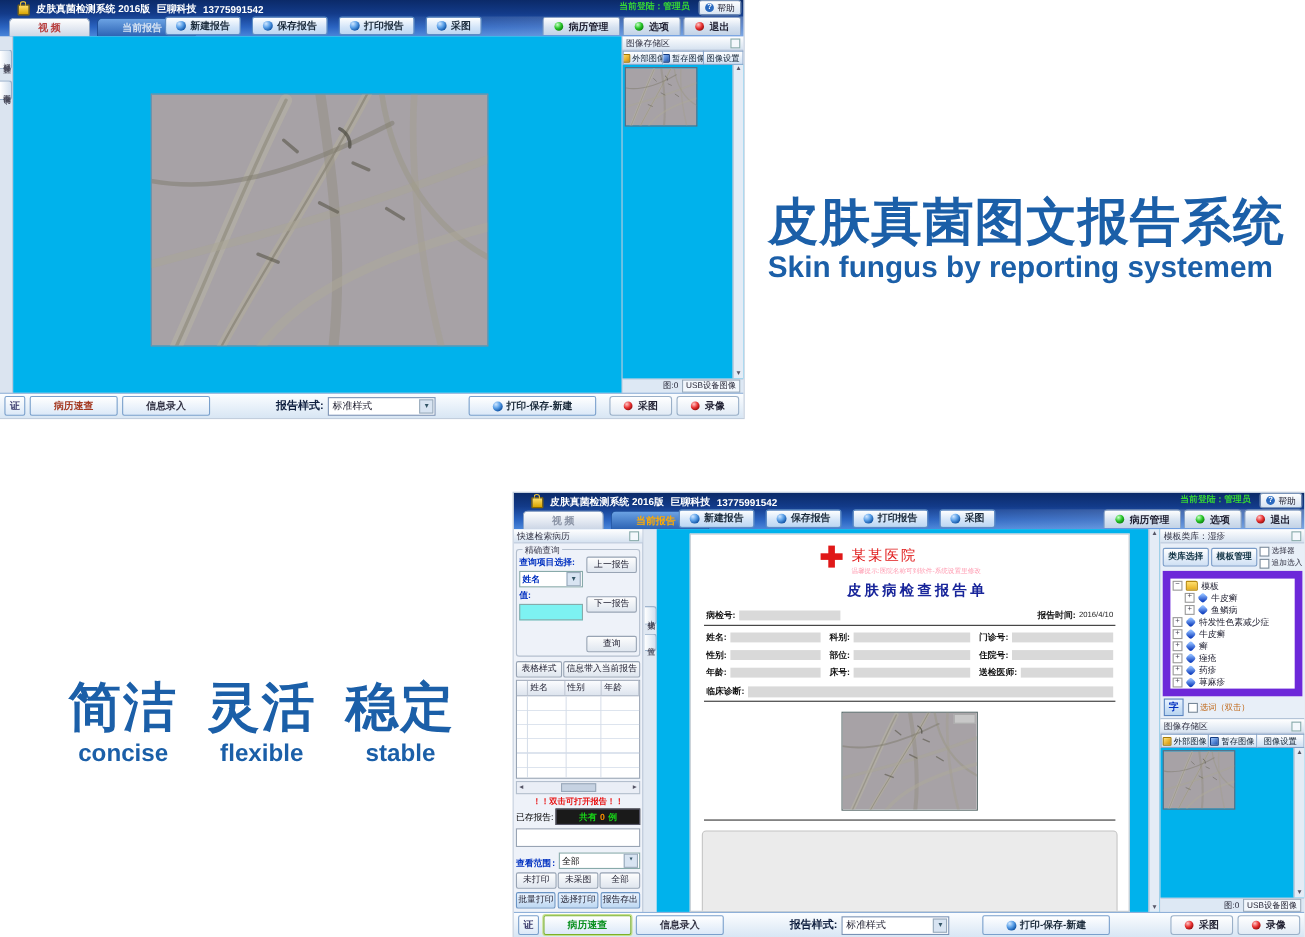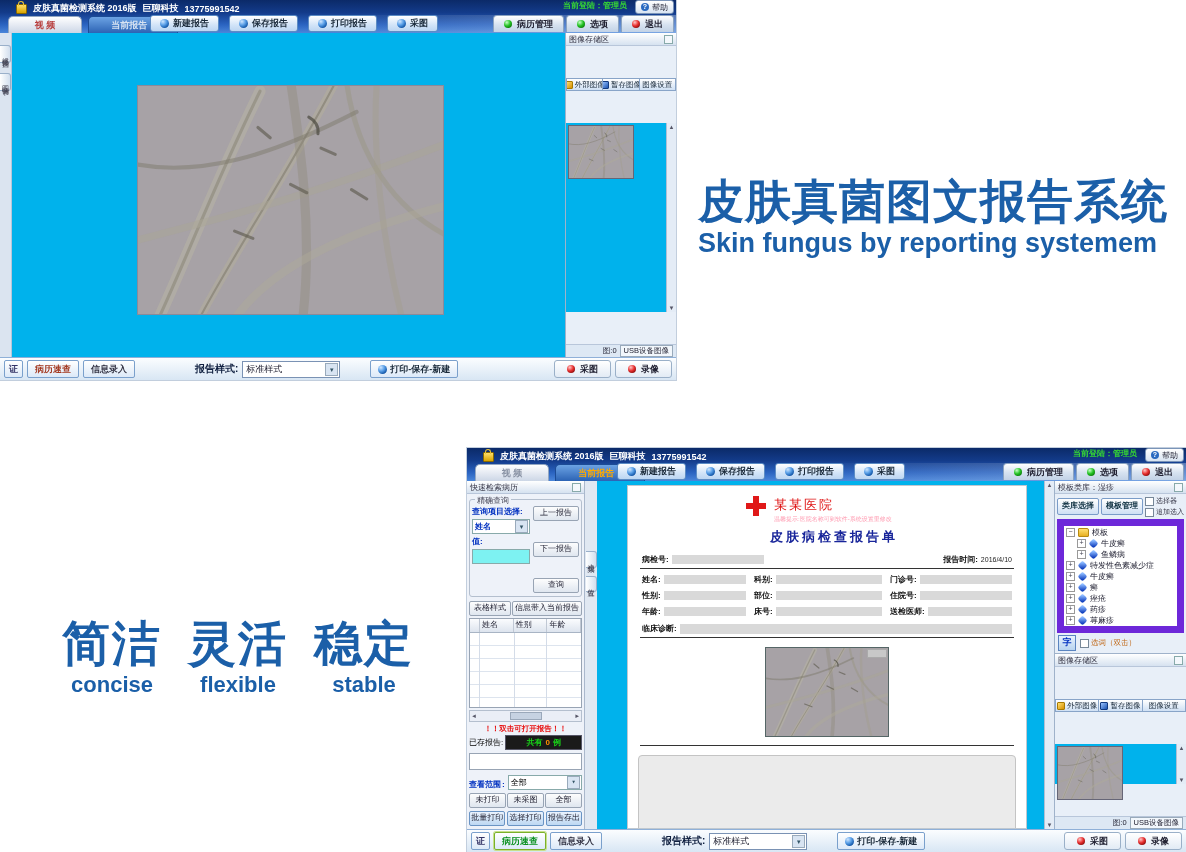--- a/index.html
+++ b/index.html
@@ -60,21 +60,21 @@
      align-items:center;padding-top:12px;gap:10px;border-right:1px solid #b8c6da;}
   .v-tab{writing-mode:vertical-rl;font-size:7px;color:#445;letter-spacing:1px;
      background:linear-gradient(90deg,#ffffff,#d2dfee);border:1px solid #9ab0ca;
      border-left:none;border-radius:0 3px 3px 0;padding:6px 0;}
   .viewport{flex:1;background:#00b2ec;position:relative;min-width:0;}
   .main-micro{position:absolute;left:125px;top:52px;width:305px;height:228px;border:1px solid #8a8a9a;}
   .micro svg{width:100%;height:100%;display:block;}
 
   
   .storage{width:110px;flex:0 0 110px;display:flex;flex-direction:column;
-     background:#e8eff8;border-left:1px solid #9fb2ca;min-height:0;gap:32px;}
+     background:#e8eff8;border-left:1px solid #9fb2ca;min-height:0;}
   .right-col .storage{width:auto;flex:1;border-left:none;}
   .p-header{height:12px;flex:0 0 12px;display:flex;justify-content:space-between;align-items:center;
      padding:0 3px;font-size:8px;color:#334;background:linear-gradient(#ffffff,#d6e2f0);
      border-bottom:1px solid #b8c6da;white-space:nowrap;}
   .p-box{width:7px;height:7px;border:1px solid #8aa;background:#f4f8fc;flex:0 0 7px;}
   .p-btns{display:flex;height:13px;flex:0 0 13px;}
   .p-btn{flex:1;display:flex;align-items:center;justify-content:center;gap:2px;font-size:7.5px;
      color:#123;background:linear-gradient(#ffffff,#cfe0f4);border:1px solid #88a4c8;
      border-left:none;white-space:nowrap;overflow:hidden;}
   .p-btn:first-child{border-left:1px solid #88a4c8;}
@@ -86,21 +86,21 @@
   .p-scroll{position:absolute;right:0;top:0;bottom:0;width:9px;background:#e4ecf6;
      border-left:1px solid #b0c0d4;display:flex;flex-direction:column;justify-content:space-between;
      align-items:center;font-size:6px;color:#556;padding:1px 0;}
   .p-footer{height:12px;flex:0 0 12px;display:flex;justify-content:flex-end;align-items:center;
      gap:3px;font-size:7.5px;color:#223;padding:0 3px;background:#dde8f4;border-top:1px solid #b8c6da;}
   .usb-box{border:1px solid #9ab;background:#f2f7fc;padding:0 3px;height:10px;line-height:10px;}
 
   
   .statusbar{flex:0 0 22px;display:flex;align-items:center;gap:4px;padding:0 4px;
      background:linear-gradient(#fbfdff,#d8e6f4);border-top:1px solid #8fb0d8;}
-  .sb-btn{display:flex;align-items:center;gap:3px;height:16px;padding:0 7px;
+  .sb-btn{display:flex;align-items:center;gap:3px;height:16px;padding:0 21px;
      background:linear-gradient(#ffffff,#dce9f8);border:1px solid #7aa0cc;border-radius:2px;
      font-size:9px;font-weight:bold;color:#334;white-space:nowrap;}
   .sb-cert{padding:0 4px;color:#336;}
   .sb-quick{color:#a33820;}
   .shot2 .sb-quick{color:#0a9020;border-color:#7ab02a;box-shadow:0 0 0 1px #c6e08a;}
   .sb-style-label{margin-left:56px;font-size:10px;font-weight:bold;color:#102040;}
   .sb-select{display:flex;align-items:center;justify-content:space-between;width:92px;height:15px;
      background:#fff;border:1px solid #7a92b4;font-size:9px;padding:0 1px 0 3px;color:#223;}
   .dd{font-size:7px;color:#356;background:#d8e4f2;border:1px solid #9ab;width:11px;
      text-align:center;height:11px;line-height:11px;}

